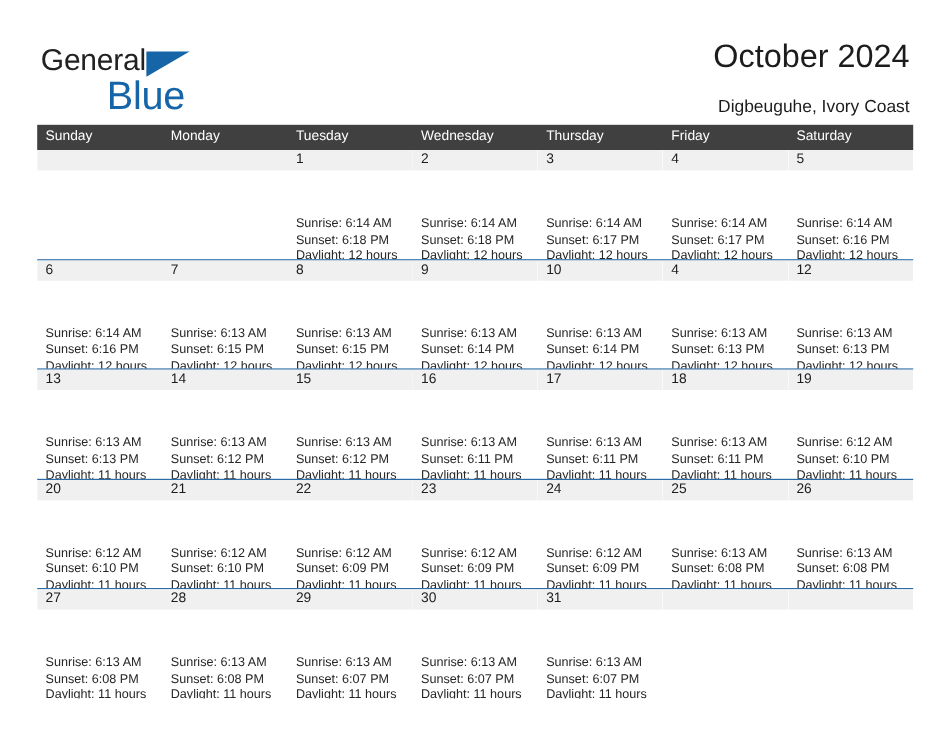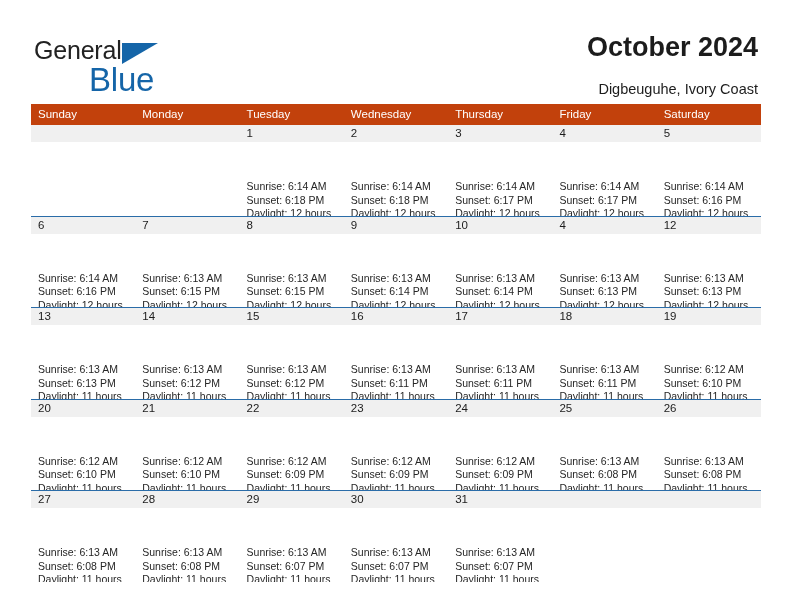--- a/index.html
+++ b/index.html
@@ -66,21 +66,21 @@
   }
   .title-block {
     position: absolute;
     right: 34px;
     top: 30px;
     text-align: right;
   }
   .cal-title {
     font-size: 27px;
     color: #1c1c1c;
-    font-weight: bold;
+    font-weight: normal;
     line-height: 34px;
     white-space: nowrap;
   }
   .cal-subtitle {
     font-size: 14.5px;
     color: #1c1c1c;
     line-height: 22px;
     margin-top: 14px;
     white-space: nowrap;
   }
@@ -88,21 +88,21 @@
   
   .calendar {
     position: absolute;
     left: 31px;
     top: 104px;
     width: 730px;
   }
   .weekday-row {
     display: flex;
     width: 730px;
-    background: #c2410c;
+    background: #404040;
     height: 21px;
   }
   .weekday {
     flex: 1 1 0;
     color: #ffffff;
     font-size: 11.5px;
     line-height: 21px;
     padding-left: 7px;
     box-sizing: border-box;
     white-space: nowrap;

